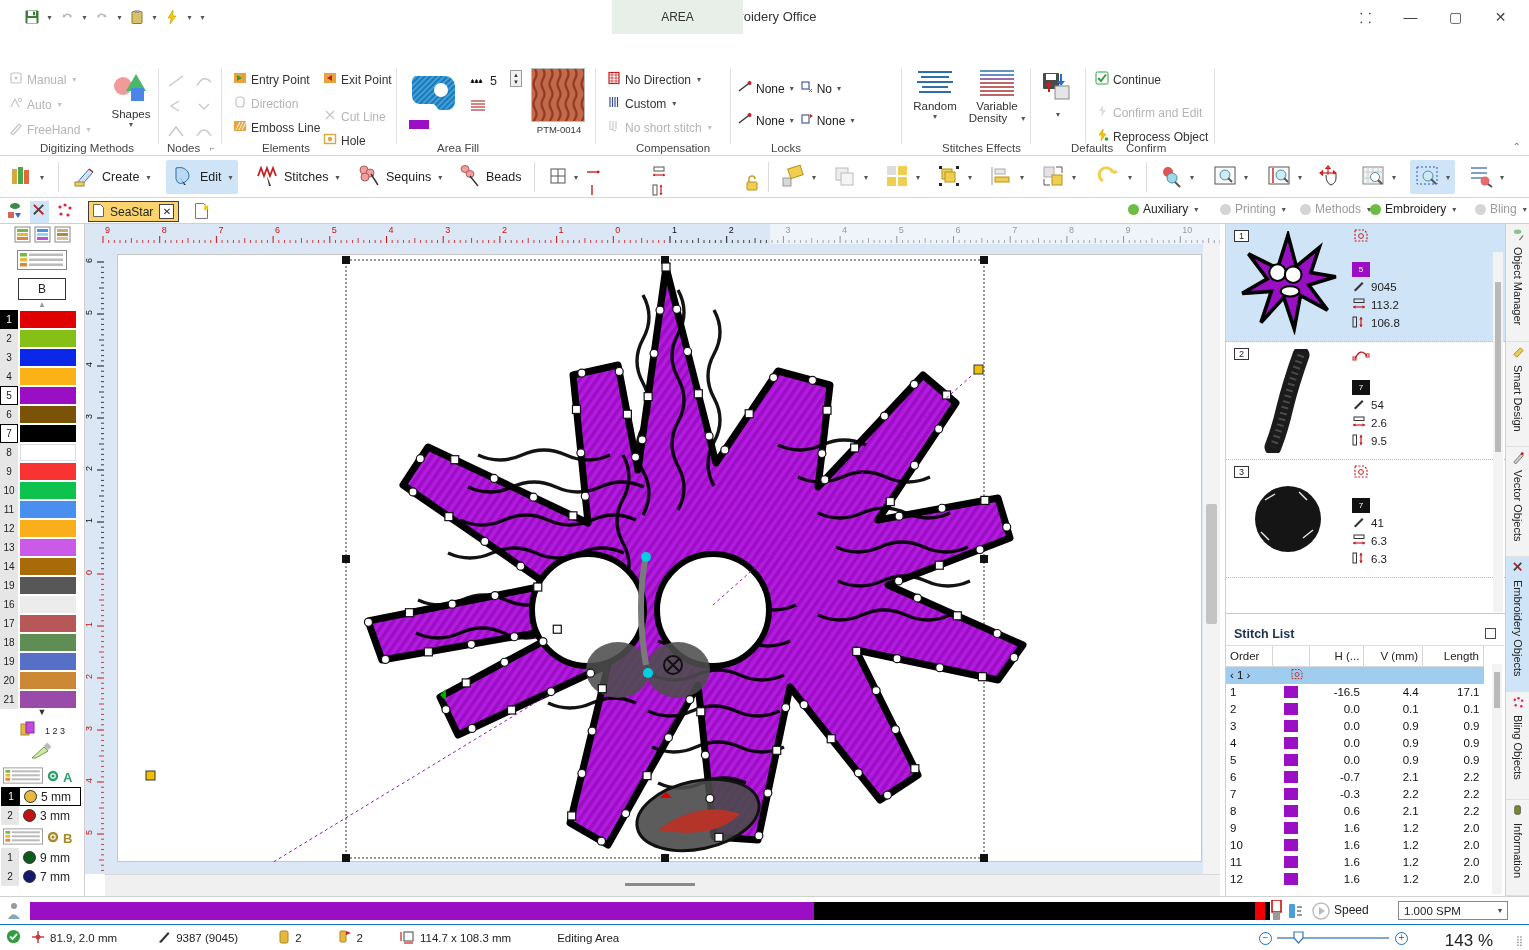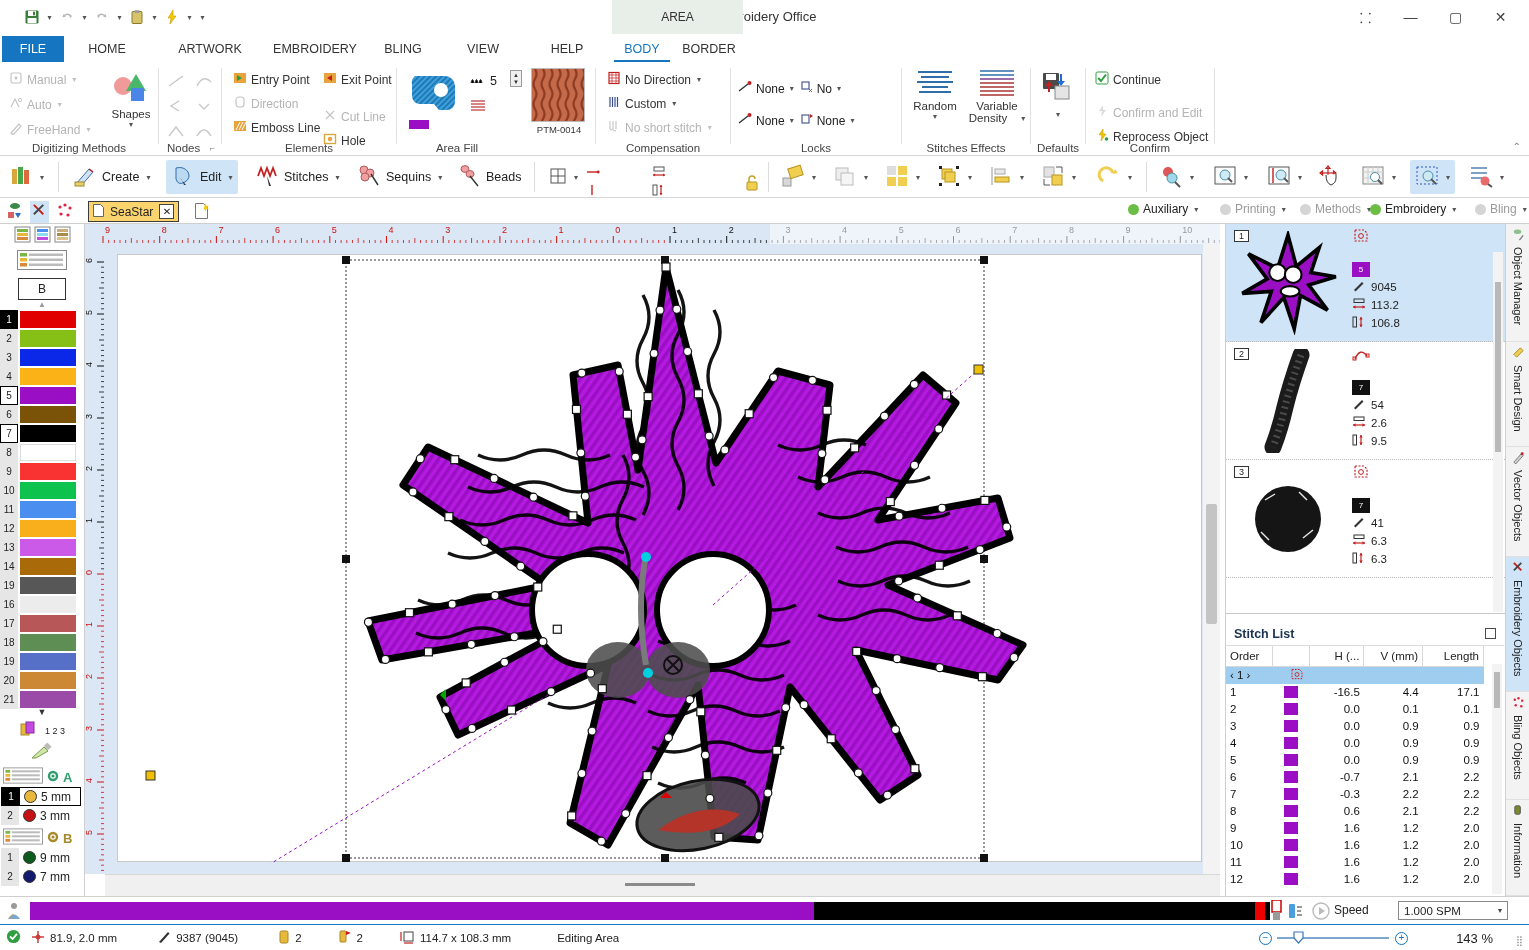--- a/index.html
+++ b/index.html
@@ -29,22 +29,22 @@
   .rtabs { position:absolute; left:0; top:36px; width:1529px; height:26px; background:#fff; }
   .rtab { position:absolute; top:0; height:26px; line-height:26px; font-size:12.5px;
           color:#333; text-align:center; cursor:pointer; }
   .rtab.file { background:#1675c0; color:#fff; width:62px; left:2px; }
   .rtab.active-ctx { color:#1675c0; border-bottom:2px solid #1675c0; }
 
   
   .ribbon { position:absolute; left:0; top:62px; width:1529px; height:94px;
             background:#fff; border-bottom:1px solid #d6d6d6; }
   .rgroup { position:absolute; top:0; height:94px; }
-  .rgroup .glabel { position:absolute; bottom:2px; left:0; width:100%; text-align:center;
-                    font-size:11.5px; color:#444; }
+  .rgroup .glabel { position:absolute; bottom:2px; left:0; width:100%; 
+                    font-size:11.5px; color:#444;padding-left:40px; }
   .rsep { position:absolute; top:6px; width:1px; height:76px; background:#e2e2e2; }
 
   .ritem { display:flex; align-items:center; gap:4px; font-size:12px; color:#333; cursor:pointer;
            padding:1px 3px; white-space:nowrap; }
   .ritem.dis { color:#b4b4b4; cursor:default; }
   .dd { font-size:8px; color:#555; margin-left:2px; }
   .dd.dis { color:#c0c0c0; }
 
   .bigbtn { display:flex; flex-direction:column; align-items:center; justify-content:flex-start;
             font-size:11.5px; color:#333; cursor:pointer; }
@@ -205,31 +205,20 @@
     </div>
 
     <div class="wbtns">
       <div class="wbtn">⸬</div>
       <div class="wbtn">—</div>
       <div class="wbtn">▢</div>
       <div class="wbtn close">✕</div>
     </div>
   </div>
 
-  <div class="rtabs">
-    <div class="rtab file">FILE</div>
-    <div class="rtab" style="left:72px;width:70px;">HOME</div>
-    <div class="rtab" style="left:160px;width:100px;">ARTWORK</div>
-    <div class="rtab" style="left:262px;width:106px;">EMBROIDERY</div>
-    <div class="rtab" style="left:370px;width:66px;">BLING</div>
-    <div class="rtab" style="left:450px;width:66px;">VIEW</div>
-    <div class="rtab" style="left:532px;width:70px;">HELP</div>
-    <div class="rtab active-ctx" style="left:614px;width:56px;">BODY</div>
-    <div class="rtab" style="left:674px;width:70px;">BORDER</div>
-  </div>
 
   <div class="ribbon">
 
     <div class="rgroup" style="left:0;width:158px;">
       <div style="position:absolute;left:6px;top:8px;">
         <div class="ritem dis">
           <span class="ico">
             <svg width="14" height="14" viewBox="0 0 14 14">
                 <rect x="2" y="2" width="10" height="10" rx="1.5" fill="none" stroke="#c4c4c4" stroke-width="1.2"></rect>
                 <circle cx="7" cy="7" r="1.4" fill="#c4c4c4"></circle>
@@ -2094,17 +2083,17 @@
     <div class="zoomslider">
       <span class="circbtn" style="position:absolute;left:0;top:0;">−</span>
       <div class="zoomtrack"></div>
       <span style="position:absolute;left:34px;top:-1px;">
         <svg width="11" height="13" viewBox="0 0 11 13">
             <path d="M1 1 h9 v6 l-4.5 5 L1 7 z" fill="#fff" stroke="#3b78b5" stroke-width="1.2"></path>
           </svg>
       </span>
       <span class="circbtn" style="position:absolute;left:136px;top:0;">+</span>
     </div>
-    <span style="position:absolute;right:36px;top:6px;font-size:13px;">143 %</span>
+    <span style="position:absolute;right:36px;top:6px;font-size:17px;">143 %</span>
     <span style="position:absolute;right:6px;bottom:4px;font-size:10px;color:#999;">⣿</span>
   </div>
 
 </div>
 
 </body></html>

